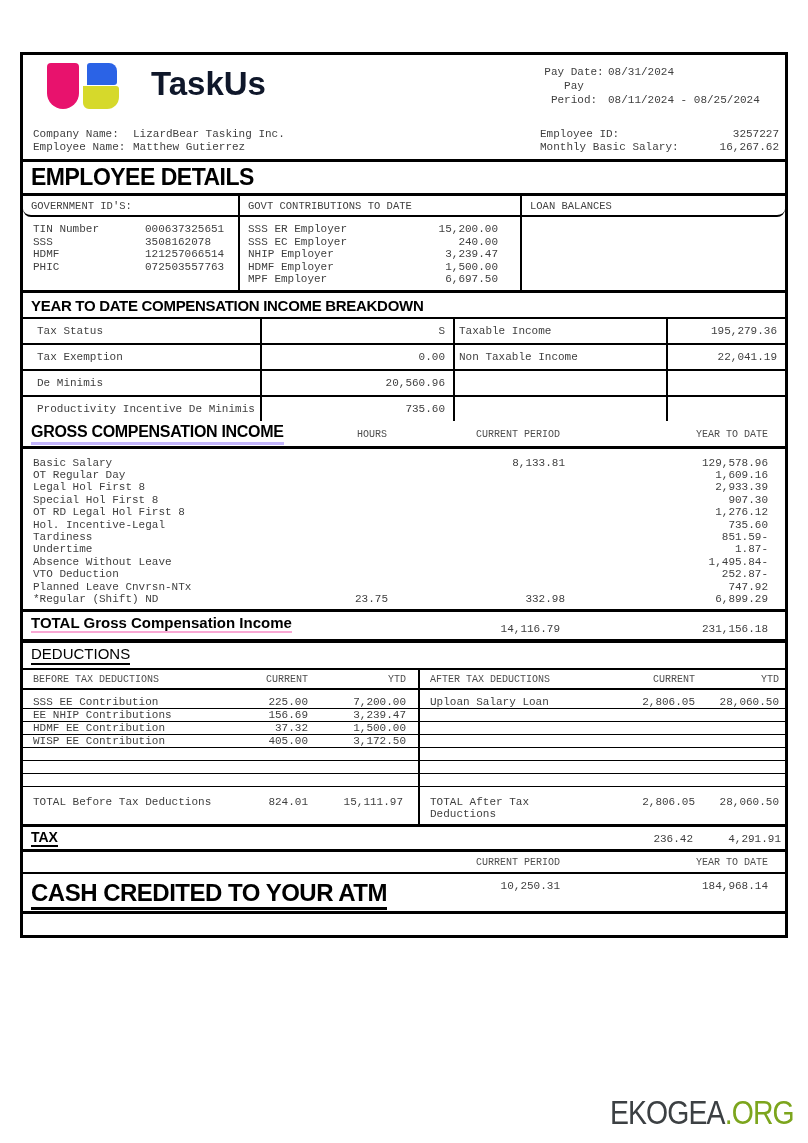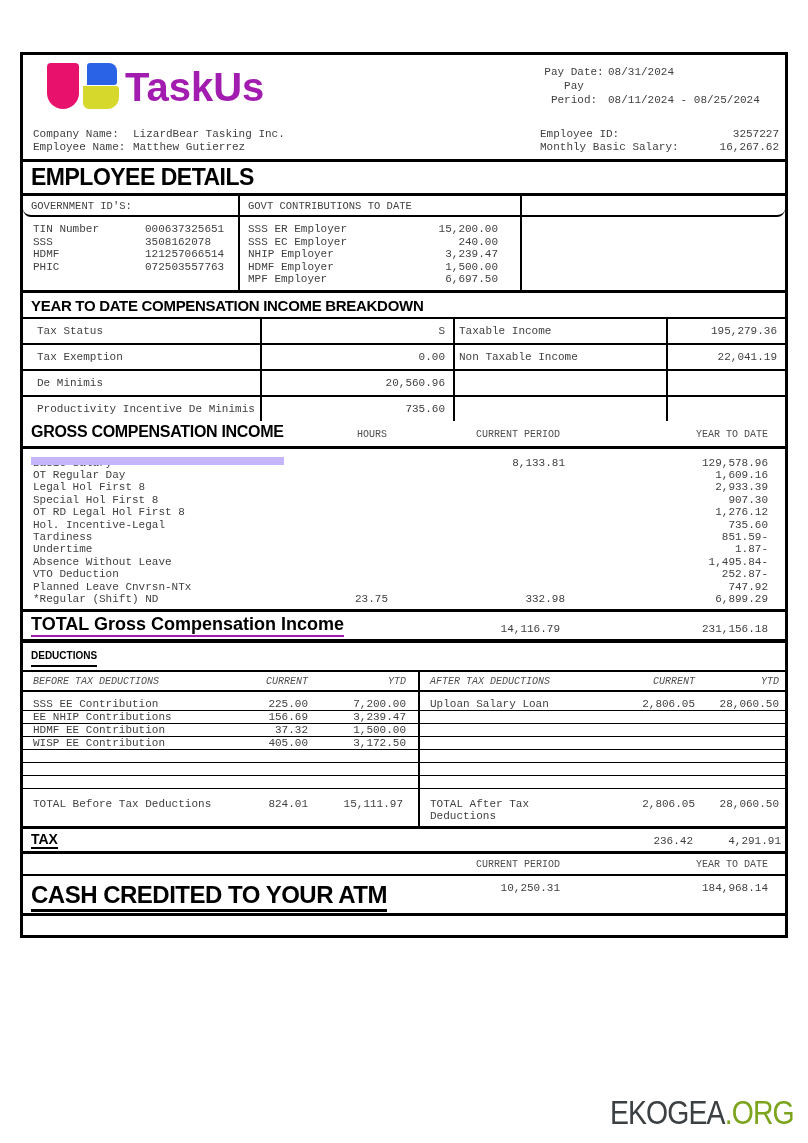--- a/index.html
+++ b/index.html
@@ -13,38 +13,38 @@
   }
   .mono{font-family:"Liberation Mono","DejaVu Sans Mono",monospace;color:#3f3f3f;}
 
   
   .ps-header{position:relative;height:70px;}
   .logo{position:absolute;left:24px;top:8px;display:flex;align-items:flex-start;}
   .logo-mark{position:relative;width:78px;height:48px;}
   .logo-u{position:absolute;left:0;top:0;width:32px;height:46px;background:#e8126d;border-radius:4px 4px 16px 16px;}
   .logo-s-top{position:absolute;left:40px;top:0;width:30px;height:22px;background:#2b63e6;border-radius:3px 8px 3px 0;}
   .logo-s-bottom{position:absolute;left:36px;top:23px;width:36px;height:23px;background:#d6d92b;border-radius:0 3px 12px 6px;}
-  .logo-text{font-size:40px;font-weight:bold;color:#a21caf;letter-spacing:0px;margin-left:0;margin-top:2px;}
+  .logo-text{font-size:33px;font-weight:bold;color:#0f172a;letter-spacing:0px;margin-left:26px;margin-top:2px;}
   .paydate-block{position:absolute;left:517px;top:10px;font-size:11px;line-height:14px;}
   .paydate-block .lbl{display:inline-block;width:68px;text-align:center;}
 
   
   .company-row{position:relative;height:34px;font-size:11px;line-height:13px;}
   .company-left{position:absolute;left:10px;top:3px;}
   .company-left .lbl{display:inline-block;width:100px;}
   .company-right{position:absolute;left:517px;right:6px;top:3px;}
   .company-right .row{display:flex;}
   .company-right .lbl{flex:1;}
   .company-right .val{text-align:right;}
 
   
   .band{border-top:3px solid #000;border-bottom:3px solid #000;padding:2px 8px;}
   .band-xl{font-size:23px;font-weight:bold;letter-spacing:-0.5px;line-height:27px;}
   .band-xxl{font-size:26px;font-weight:bold;letter-spacing:-0.5px;line-height:29px;}
-  .band-md{font-size:10px;font-weight:bold;line-height:18px;}
+  .band-md{font-size:15px;font-weight:normal;line-height:18px;}
   .underlined{display:inline-block;border-bottom:2px solid #000;}
 
   
   .id-head{display:grid;grid-template-columns:217px 282px 1fr;font-size:10.5px;border-bottom:2px solid #000;border-radius:8px;}
   .id-head>div{padding:4px 8px 3px 8px;}
   .id-head>div:nth-child(1),.id-head>div:nth-child(2){border-right:2px solid #000;}
   .id-body{display:grid;grid-template-columns:217px 282px 1fr;border-bottom:3px solid #000;min-height:72px;}
   .id-body>div:nth-child(1),.id-body>div:nth-child(2){border-right:2px solid #000;}
   .id-col{padding:6px 0 4px 0;font-size:11px;line-height:12.5px;}
   .gov-row{display:flex;padding-left:10px;}
@@ -58,38 +58,38 @@
   .bd-row{display:grid;grid-template-columns:239px 193px 213px 1fr;border-bottom:2px solid #000;height:24px;font-size:11px;align-items:center;}
   .bd-row:last-child{border-bottom:none;}
   .bd-row>div{height:100%;display:flex;align-items:center;box-sizing:border-box;}
   .bd-row .c1{padding-left:14px;border-right:2px solid #000;}
   .bd-row .c2{justify-content:flex-end;padding-right:8px;border-right:2px solid #000;}
   .bd-row .c3{padding-left:4px;border-right:2px solid #000;}
   .bd-row .c4{justify-content:flex-end;padding-right:8px;}
 
   
   .gross-head{position:relative;border-bottom:3px solid #000;height:25px;}
-  .gross-head .title{position:absolute;left:8px;top:2px;font-size:16px;font-weight:bold;letter-spacing:-0.3px;border-bottom:8px solid #c4b5fd;padding-bottom:16px;}
+  .gross-head .title{position:absolute;left:8px;top:2px;font-size:16px;font-weight:bold;letter-spacing:-0.3px;border-bottom:3px solid #c4b5fd;padding-bottom:1px;}
   .colhead{position:absolute;top:8px;font-size:10px;color:#4d4d4d;}
   .ch-hours{right:398px;}
   .ch-current{right:225px;}
   .ch-ytd{right:17px;}
   .gross-items{padding:8px 0 4px 0;}
   .gross-row{display:grid;grid-template-columns:270px 85px 177px 1fr;padding:0 17px 0 10px;font-size:11px;line-height:12.4px;}
   .gross-row .num{text-align:right;}
   .gross-total{position:relative;border-top:3px solid #000;border-bottom:4px solid #000;height:27px;}
-  .gross-total .title{position:absolute;left:8px;top:2px;font-size:18px;font-weight:bold;border-bottom:2px solid #a21caf;}
+  .gross-total .title{position:absolute;left:8px;top:2px;font-size:15px;font-weight:bold;border-bottom:2px solid #f9a8d4;}
   .gross-total .cur{position:absolute;right:225px;top:11px;font-size:11px;}
   .gross-total .ytd{position:absolute;right:17px;top:11px;font-size:11px;}
 
   
   .ded-band{border-bottom:2px solid #000;padding:2px 8px 3px 8px;}
   .ded-tables{display:grid;grid-template-columns:397px 1fr;}
   .ded-left{border-right:2px solid #000;}
-  .ded-head{display:grid;font-size:10px;color:#4d4d4d;border-bottom:2px solid #000;padding:4px 0 3px 0;font-style:italic;}
+  .ded-head{display:grid;font-size:10px;color:#4d4d4d;border-bottom:2px solid #000;padding:4px 0 3px 0;}
   .ded-left .ded-head,.ded-left .ded-row{grid-template-columns:180px 95px 1fr;padding-left:10px;padding-right:12px;}
   .ded-right .ded-head,.ded-right .ded-row{grid-template-columns:165px 100px 1fr;padding-left:10px;padding-right:6px;}
   .ded-row{display:grid;font-size:11px;line-height:12px;border-bottom:1px solid #000;height:12px;}
   .ded-row .num,.ded-head .num{text-align:right;}
   .ded-total{display:grid;font-size:11px;padding-top:9px;padding-bottom:4px;}
   .ded-left .ded-total{grid-template-columns:180px 95px 1fr;padding-left:10px;padding-right:15px;}
   .ded-right .ded-total{grid-template-columns:165px 100px 1fr;padding-left:10px;padding-right:6px;}
   .ded-total .num{text-align:right;}
 
   
@@ -150,20 +150,21 @@
           <span class="val">16,267.62</span>
         </div>
     </div>
   </div>
 
   <div class="band band-xl">EMPLOYEE DETAILS</div>
 
   <div class="id-head mono">
     <div>GOVERNMENT ID'S:</div>
     <div>GOVT CONTRIBUTIONS TO DATE</div>
+    <div>LOAN BALANCES</div>
   </div>
   <div class="id-body">
     <div class="id-col mono">
       <div class="gov-row">
           <span class="lbl">TIN Number</span>
           <span>000637325651</span>
         </div>
       <div class="gov-row">
           <span class="lbl">SSS</span>
           <span>3508162078</span>

